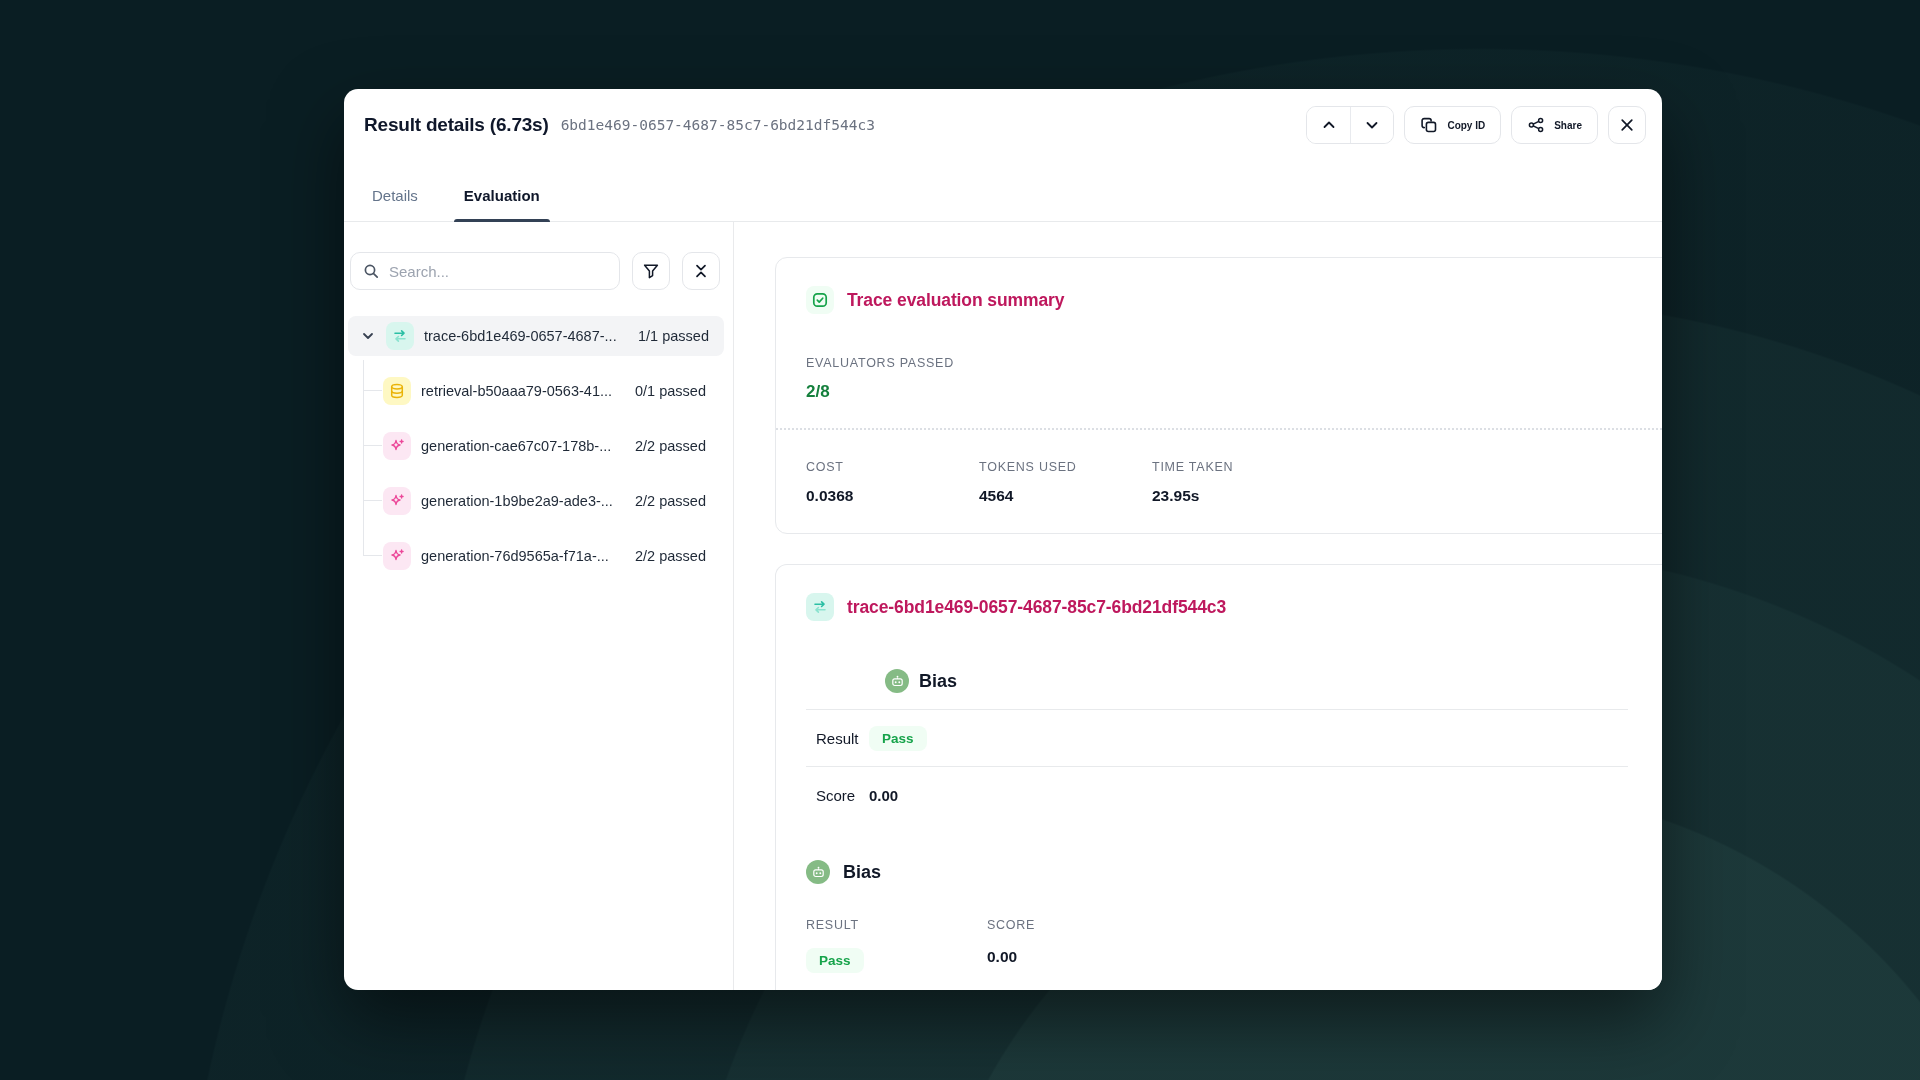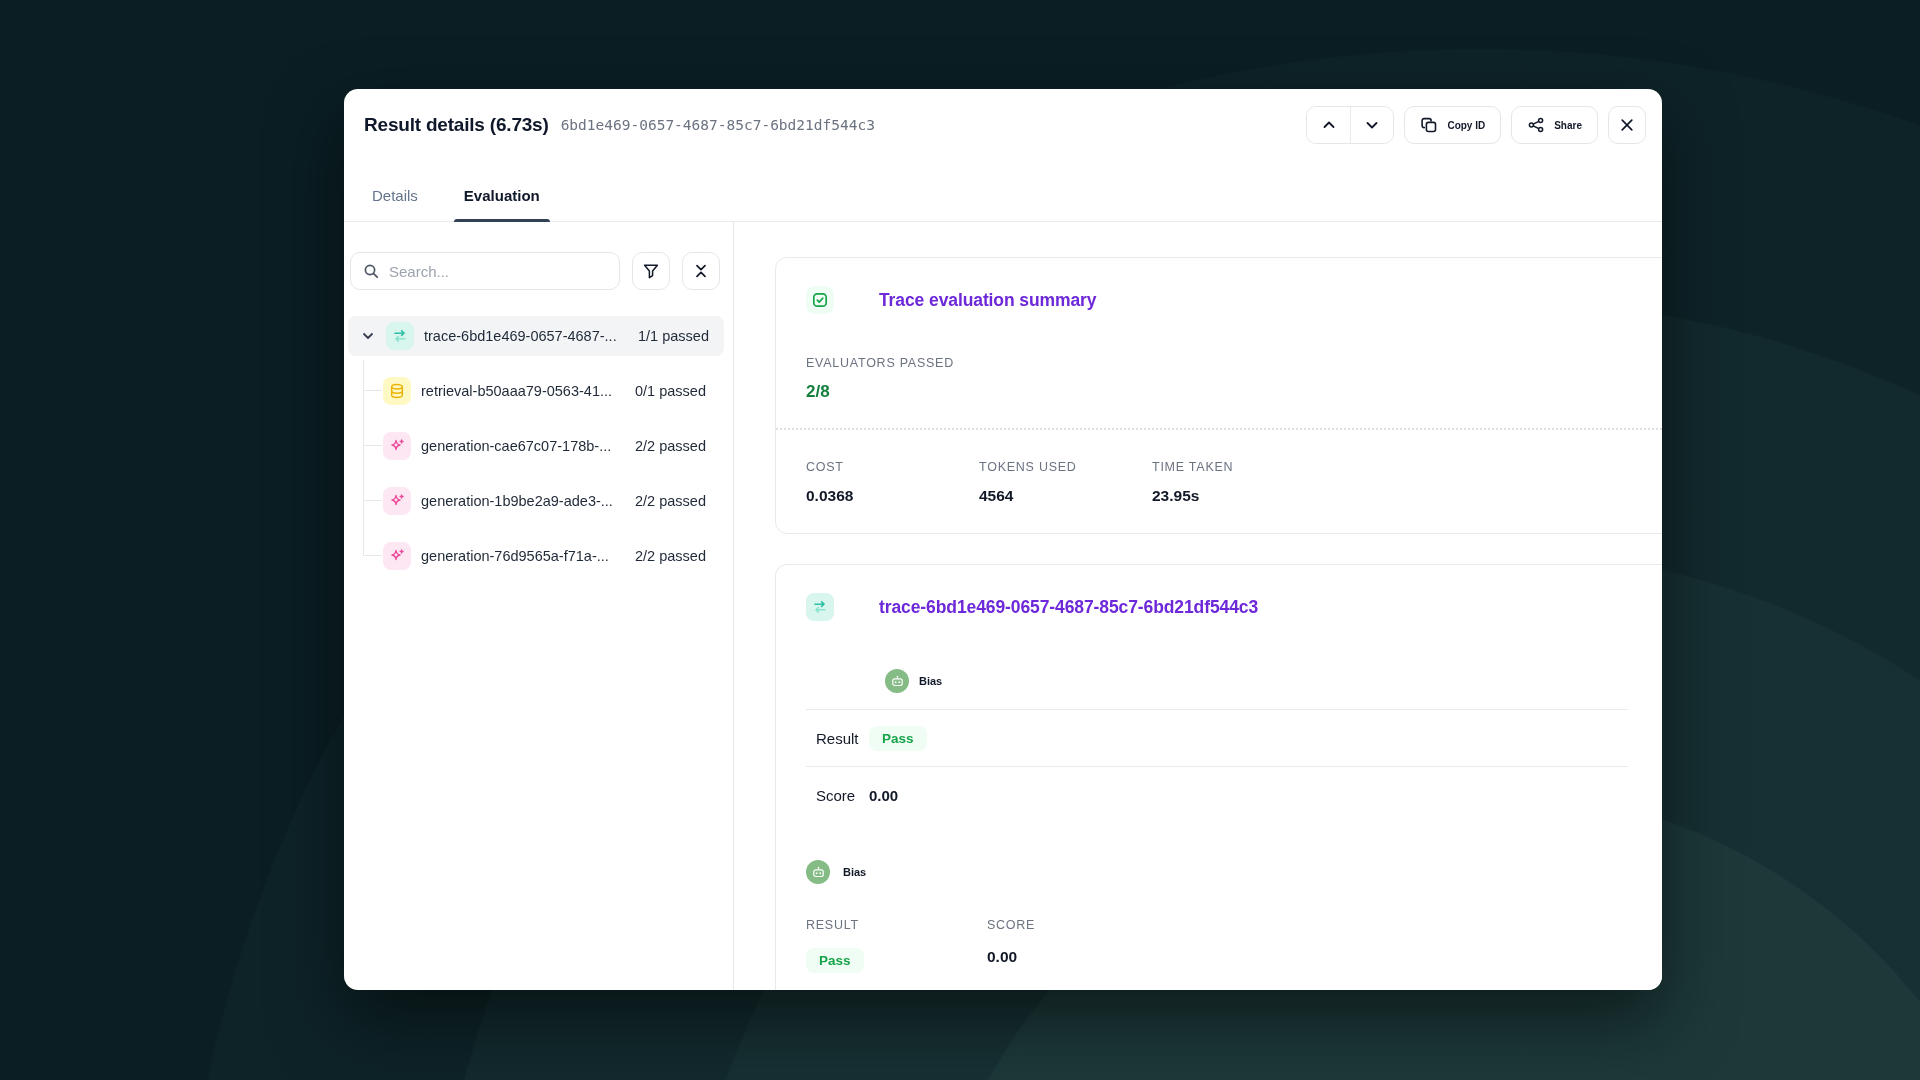--- a/index.html
+++ b/index.html
@@ -61,38 +61,38 @@
   .node-icon.trace { background:#d8f6ee; }
   .node-icon.retrieval { background:#fef8c3; }
   .node-icon.generation { background:#fce7f3; }
   .node-label { margin-left:10px; width:214px; white-space:nowrap; overflow:hidden; }
   .node-status { white-space:nowrap; color:#1f2937; }
   .connector { position:absolute; background:#e5e7eb; }
   
   .main-panel { flex:1; padding:35px 0 0 41px; overflow:hidden; position:relative; }
   .card { width:900px; background:#fff; border:1px solid #e7e9ec; border-radius:12px; padding:28px 30px; }
   .card-header { display:flex; align-items:center; gap:13px; }
-  .card-title { font-size:17.5px; font-weight:700; color:#6d28d9; letter-spacing:-0.1px;margin-left:32px; }
+  .card-title { font-size:17.5px; font-weight:700; color:#be185d; letter-spacing:-0.1px; }
   .sq-icon { width:28px; height:28px; border-radius:8px; display:flex; align-items:center; justify-content:center; flex:none; }
   .sq-icon.green { background:#f0fdf4; }
   .sq-icon.teal { background:#d8f6ee; }
   .kicker { font-size:12.5px; font-weight:500; color:#6b7280; letter-spacing:0.06em; }
   .big-green { margin-top:12px; font-size:17px; font-weight:700; color:#15803d; }
   .evaluators { margin-top:42px; }
   .dot-divider { border-top:2px dotted #dcdfe4; margin:26px -30px 0; }
   .stats { display:flex; margin-top:30px; }
   .stat { width:173px; }
   .stat-value { margin-top:13px; font-size:15.5px; font-weight:600; color:#111827; }
   .trace-card { margin-top:30px; border-bottom:none; border-bottom-left-radius:0; border-bottom-right-radius:0; }
   .section-rows { width:822px; }
   .eval-section-head { display:flex; align-items:center; gap:10px; padding-bottom:16px; border-bottom:1px solid #e8eaec; margin-top:48px; }
   .eval-section-head.indented { margin-left:79px; border-bottom:none; padding-bottom:0; }
   .head-rule { border-bottom:1px solid #e8eaec; margin-top:16px; }
   .robot-circle { width:24px; height:24px; border-radius:50%; background:#85bb85; display:flex; align-items:center; justify-content:center; flex:none; }
-  .section-name { font-size:11px; font-weight:700; color:#111827; }
+  .section-name { font-size:18px; font-weight:700; color:#111827; }
   .kv-row { display:flex; align-items:center; height:57px; padding-left:10px; border-bottom:1px solid #e8eaec; }
   .kv-row:last-child { border-bottom:none; }
   .kv-label { width:53px; font-size:15px; color:#111827; }
   .kv-value { font-size:15px; font-weight:600; color:#111827; }
   .badge-pass { display:inline-flex; align-items:center; padding:5px 13px; border-radius:8px; background:#f0fdf4; color:#16a34a; font-size:13.5px; font-weight:700; }
   .col-section { margin-top:36px; }
   .col-grid { display:flex; margin-top:34px; }
   .col { width:181px; }
   .col .cell-value { margin-top:16px; font-size:15.5px; font-weight:600; color:#111827; }
   svg { display:block; }

